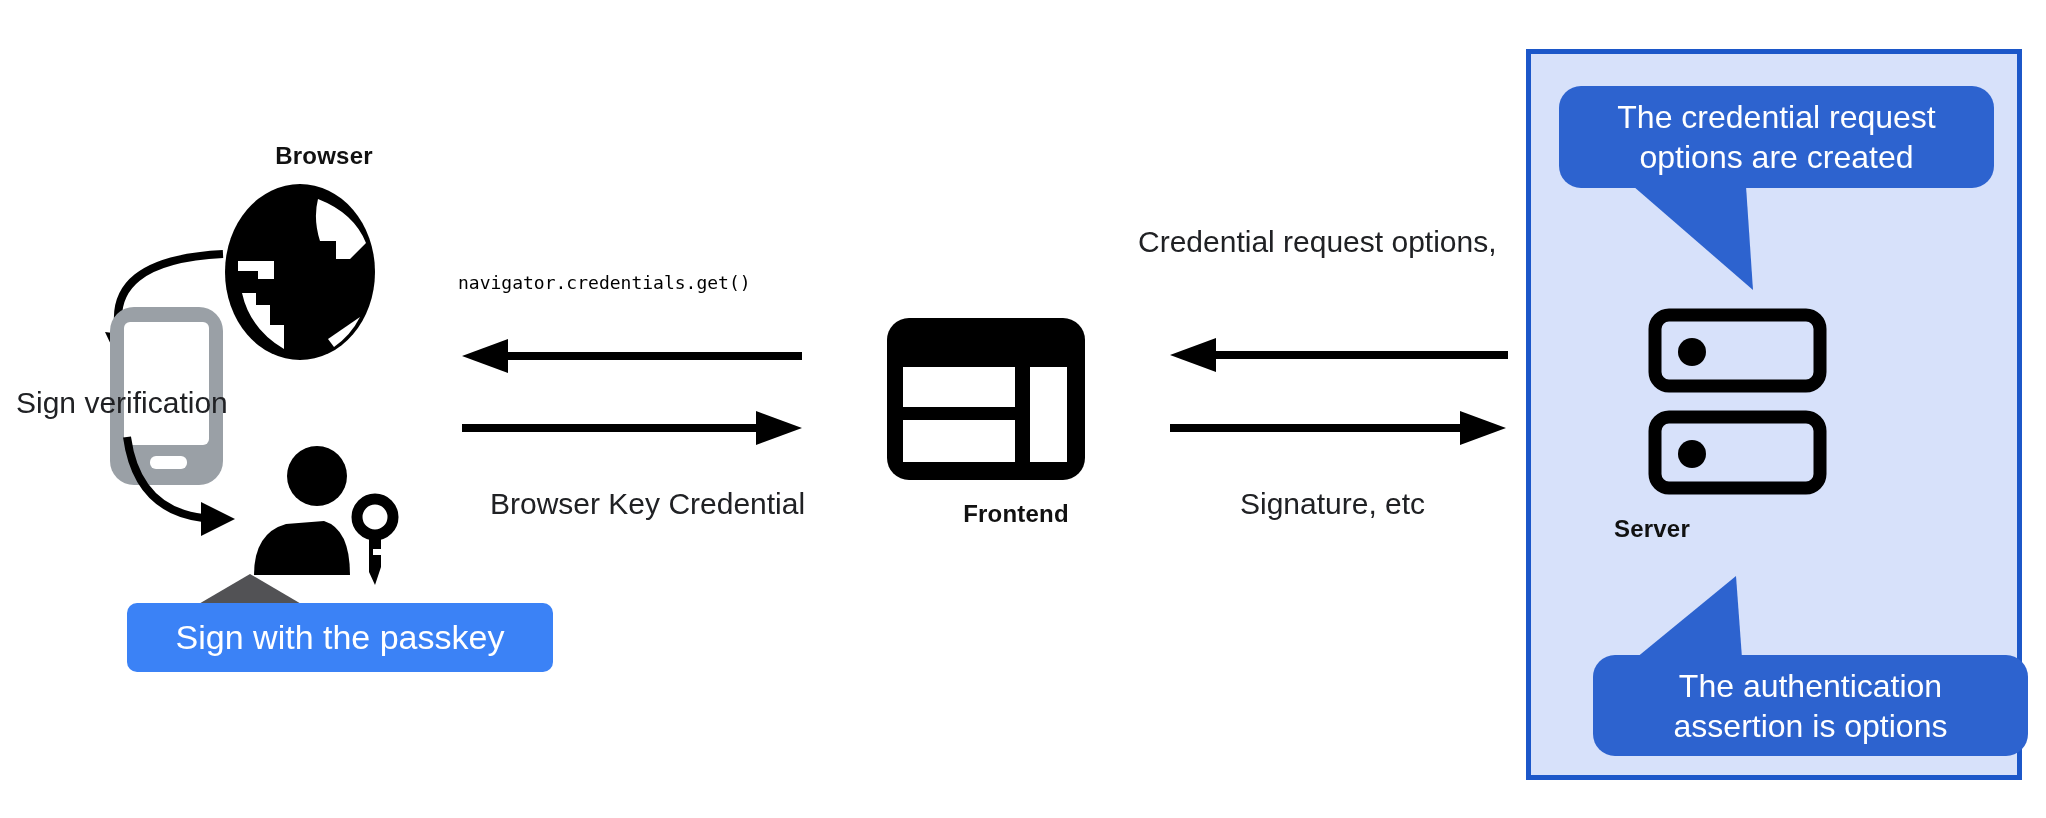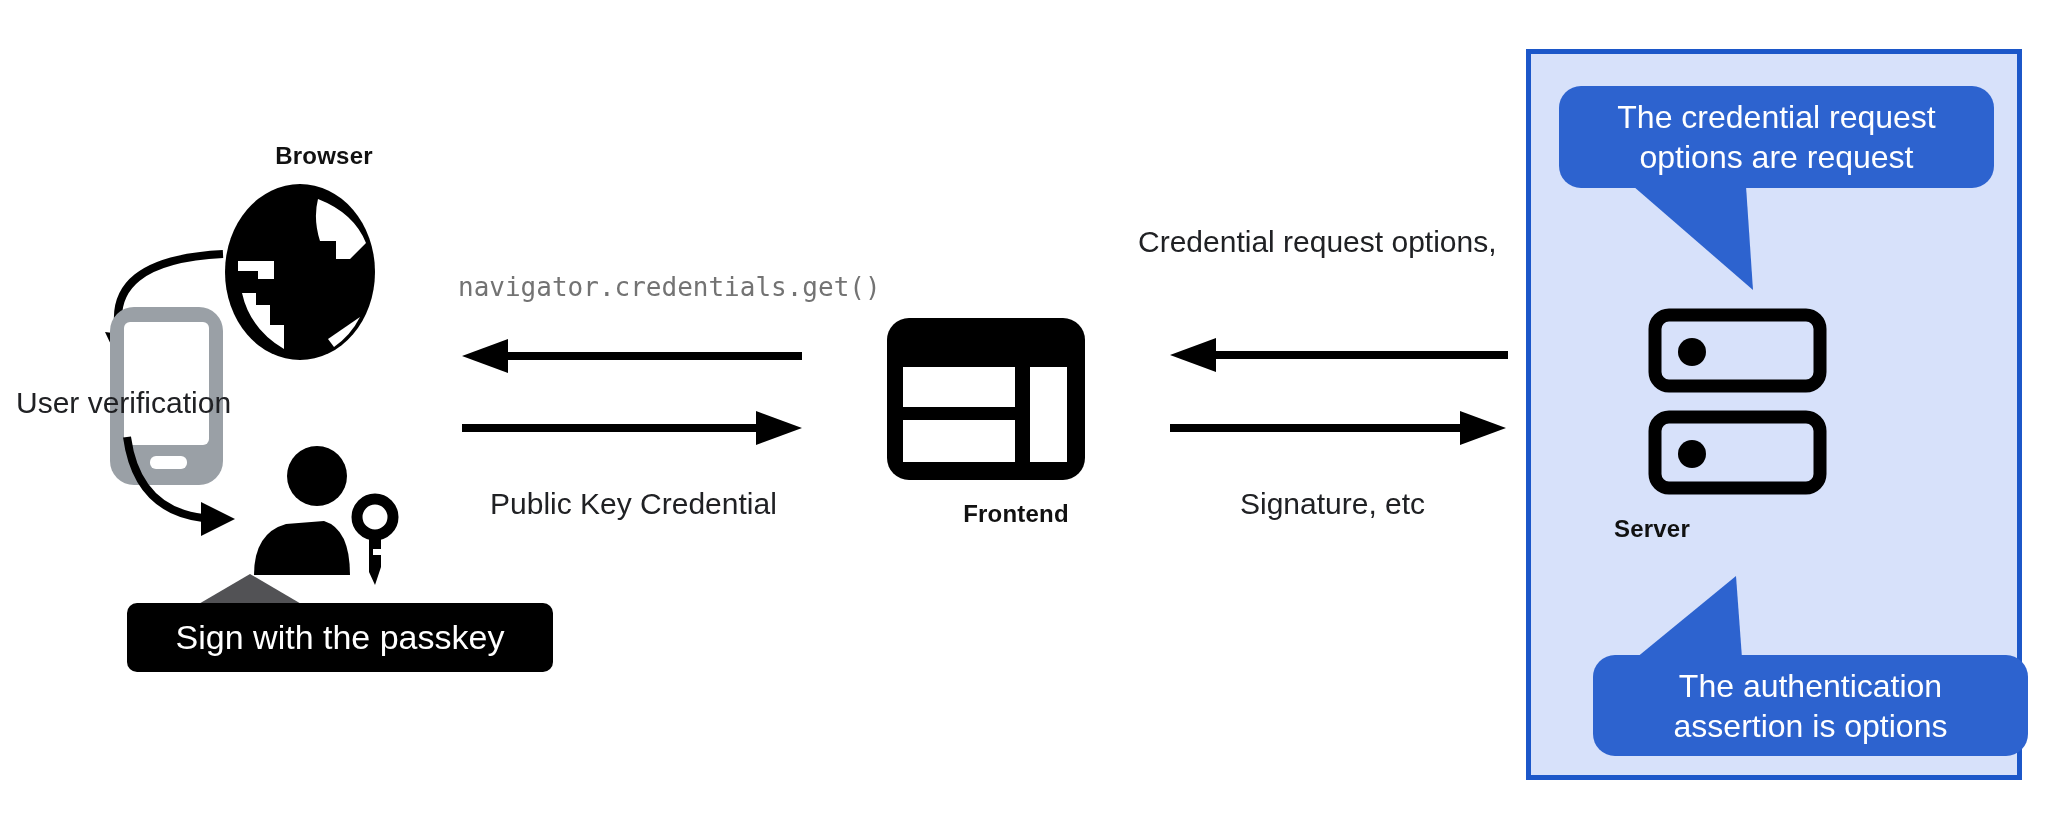--- a/index.html
+++ b/index.html
@@ -1,24 +1,24 @@
 <!DOCTYPE html>
 <html><head>
 <meta charset="utf-8">
 <style>
   html,body{margin:0;padding:0;background:#fff;}
   #canvas{position:relative;width:2046px;height:818px;background:#ffffff;overflow:hidden;
           font-family:"Liberation Sans",sans-serif;}
   .abs{position:absolute;}
   .lbl-bold{font-weight:700;font-size:24px;color:#111;letter-spacing:.2px;}
   .lbl{font-size:30px;color:#202124;white-space:nowrap;}
-  .code{font-family:"DejaVu Sans Mono",monospace;font-size:26px;color:#737373;white-space:nowrap;}
+  .code{font-family:"DejaVu Sans Mono",monospace;font-size:18px;color:#000000;white-space:nowrap;}
   .center{text-align:center;}
   
-  .tooltip-box{position:absolute;left:0;top:31px;width:426px;height:69px;background:#000000;
+  .tooltip-box{position:absolute;left:0;top:31px;width:426px;height:69px;background:#3b82f6;
                border-radius:10px;display:flex;align-items:center;justify-content:center;}
   .tooltip-text{color:#fff;font-size:34px;white-space:nowrap;}
   .tooltip-pointer{position:absolute;left:70px;top:2px;width:0;height:0;
                    border-left:53px solid transparent;border-right:53px solid transparent;
                    border-bottom:31px solid #525255;}
   
   .panel{position:absolute;left:1526px;top:49px;width:496px;height:731px;box-sizing:border-box;
          background:#d7e1fa;border:5px solid #1c57c9;}
   .bubble{position:absolute;width:435px;background:#2d63cf;border-radius:22px;color:#fff;
           font-size:32px;line-height:40px;display:flex;flex-direction:column;
@@ -46,21 +46,21 @@
     <path d="M138,16 Q18,22 35,98" fill="none" stroke="#000" stroke-width="8"></path>
     <polygon points="20,94 52,98 37,130" fill="#000"></polygon>
   </svg>
 
   <svg class="abs" style="left:110px;top:307px;" width="113" height="178" viewBox="0 0 113 178">
     <rect x="0" y="0" width="113" height="178" rx="24" fill="#9aa0a6"></rect>
     <rect x="14" y="15" width="85" height="123" rx="6" fill="#fff"></rect>
     <rect x="40" y="149" width="37" height="13" rx="6" fill="#fff"></rect>
   </svg>
 
-  <div class="abs lbl" style="left:16px;top:386px;z-index:3;">User verification</div>
+  <div class="abs lbl" style="left:16px;top:386px;z-index:3;">Sign verification</div>
 
   <svg class="abs" style="left:105px;top:425px;" width="145" height="115" viewBox="0 0 145 115">
     <path d="M22,12 Q32,85 98,93" fill="none" stroke="#000" stroke-width="8"></path>
     <polygon points="96,77 96,111 130,94" fill="#000"></polygon>
   </svg>
 
   <svg class="abs" style="left:252px;top:445px;" width="150" height="145" viewBox="0 0 150 145">
     <circle cx="65" cy="31" r="30" fill="#000"></circle>
     <path d="M2,130 Q2,88 34,79 L72,76 Q98,84 98,130 Z" fill="#000"></path>
     <g>
@@ -81,21 +81,21 @@
   <svg class="abs" style="left:458px;top:336px;" width="348" height="40" viewBox="0 0 348 40">
     <line x1="46" y1="20" x2="344" y2="20" stroke="#000" stroke-width="8"></line>
     <polygon points="4,20 50,3 50,37" fill="#000"></polygon>
   </svg>
 
   <svg class="abs" style="left:458px;top:408px;" width="348" height="40" viewBox="0 0 348 40">
     <line x1="4" y1="20" x2="300" y2="20" stroke="#000" stroke-width="8"></line>
     <polygon points="344,20 298,3 298,37" fill="#000"></polygon>
   </svg>
 
-  <div class="abs lbl" style="left:490px;top:487px;">Public Key Credential</div>
+  <div class="abs lbl" style="left:490px;top:487px;">Browser Key Credential</div>
 
   <svg class="abs" style="left:887px;top:318px;" width="198" height="162" viewBox="0 0 198 162">
     <rect x="0" y="0" width="198" height="162" rx="22" fill="#000"></rect>
     <rect x="16" y="49" width="112" height="40" fill="#fff"></rect>
     <rect x="16" y="102" width="112" height="42" fill="#fff"></rect>
     <rect x="143" y="49" width="37" height="95" fill="#fff"></rect>
   </svg>
   <div class="abs lbl-bold center" style="left:936px;top:500px;width:160px;">Frontend</div>
 
   <div class="abs lbl" style="left:1138px;top:223px;line-height:37px;">
@@ -114,21 +114,21 @@
 
   <div class="abs lbl" style="left:1240px;top:487px;">Signature, etc</div>
 
   <div class="panel"></div>
 
   <svg class="abs" style="left:1626px;top:182px;" width="135" height="112" viewBox="0 0 135 112">
     <polygon points="7,4 120,4 127,108" fill="#2d63cf"></polygon>
   </svg>
   <div class="bubble bubble-top">
     <div>The credential request</div>
-    <div>options are request</div>
+    <div>options are created</div>
   </div>
 
   <svg class="abs" style="left:1648px;top:308px;" width="180" height="188" viewBox="0 0 180 188">
     <rect x="7" y="7" width="165" height="71" rx="14" fill="none" stroke="#000" stroke-width="13"></rect>
     <circle cx="44" cy="44" r="14" fill="#000"></circle>
     <rect x="7" y="109" width="165" height="71" rx="14" fill="none" stroke="#000" stroke-width="13"></rect>
     <circle cx="44" cy="146" r="14" fill="#000"></circle>
   </svg>
   <div class="abs lbl-bold center" style="left:1572px;top:515px;width:160px;">Server</div>
 

